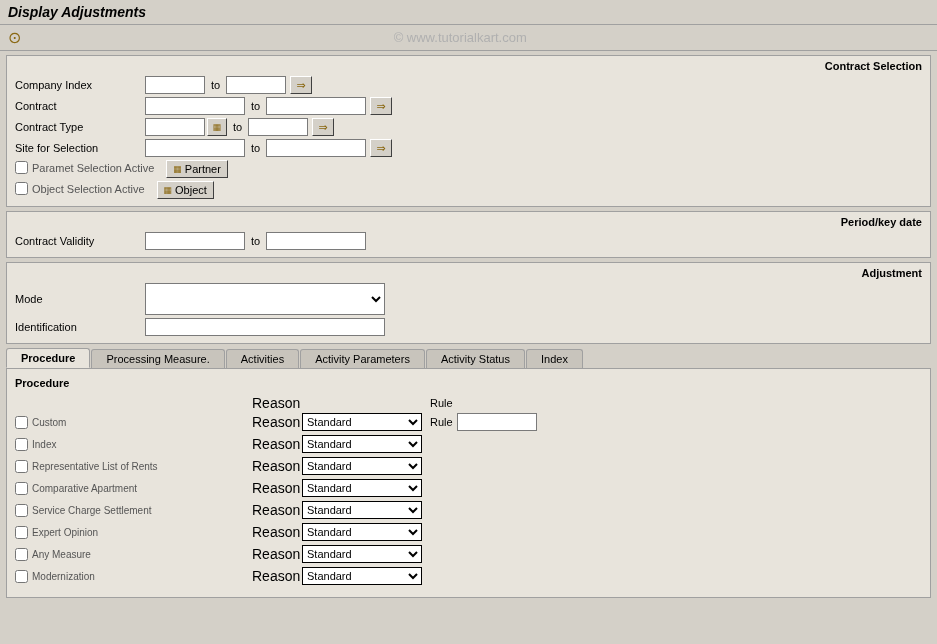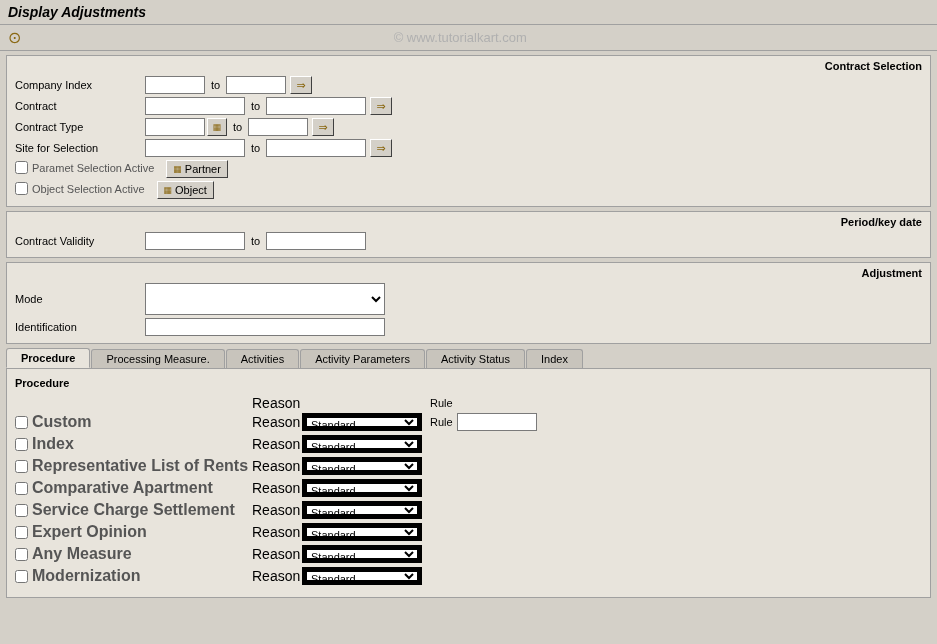--- a/index.html
+++ b/index.html
@@ -168,32 +168,31 @@
       align-items: center;
       margin-bottom: 4px;
     }
     .proc-checkbox {
       width: 13px;
       height: 13px;
       margin-right: 4px;
     }
     .proc-label {
       width: 220px;
-      font-size: 16px;
+      font-size: 10px;
       color: #555;
-      font-weight: bold;
     }
     .proc-reason-label {
       width: 50px;
       font-size: 14px;
       color: #000;
     }
     .proc-dropdown {
       height: 18px;
-      border: 5px solid #000000;
+      border: 1px solid #000000;
       background: white;
       font-size: 11px;
       width: 120px;
       appearance: auto;
     }
     .proc-rule-label {
       font-size: 11px;
       margin-left: 8px;
       margin-right: 4px;
     }

